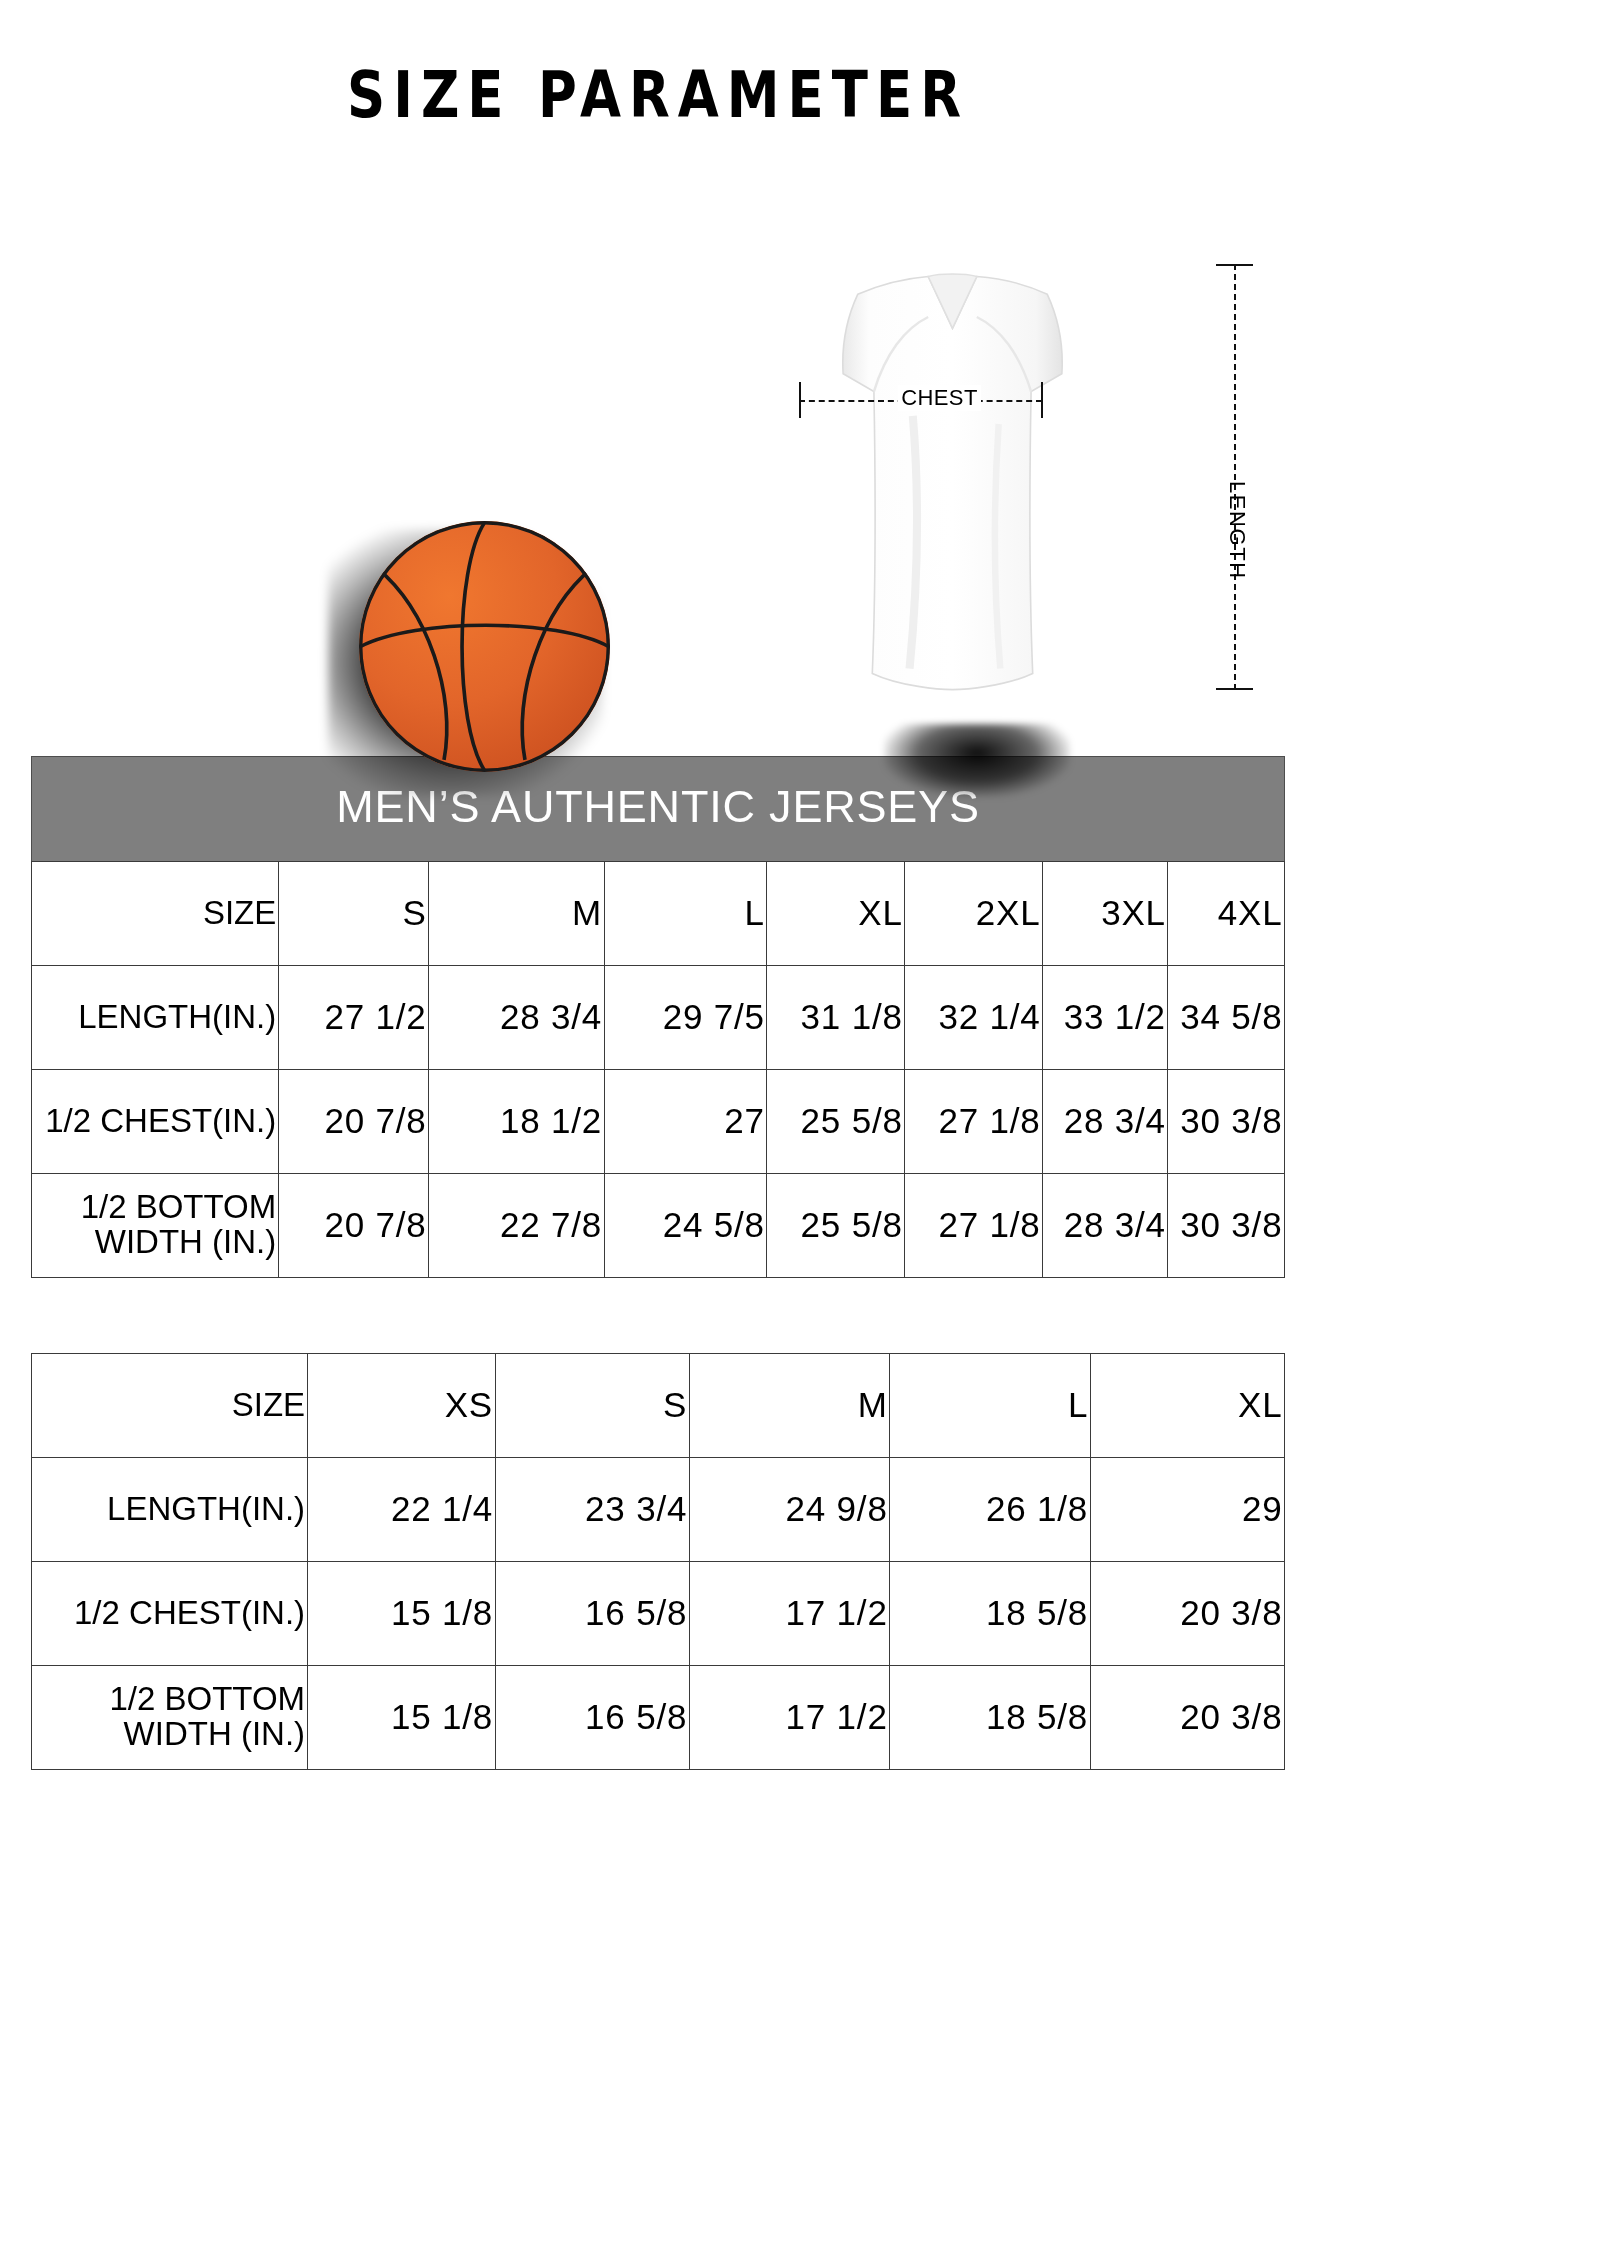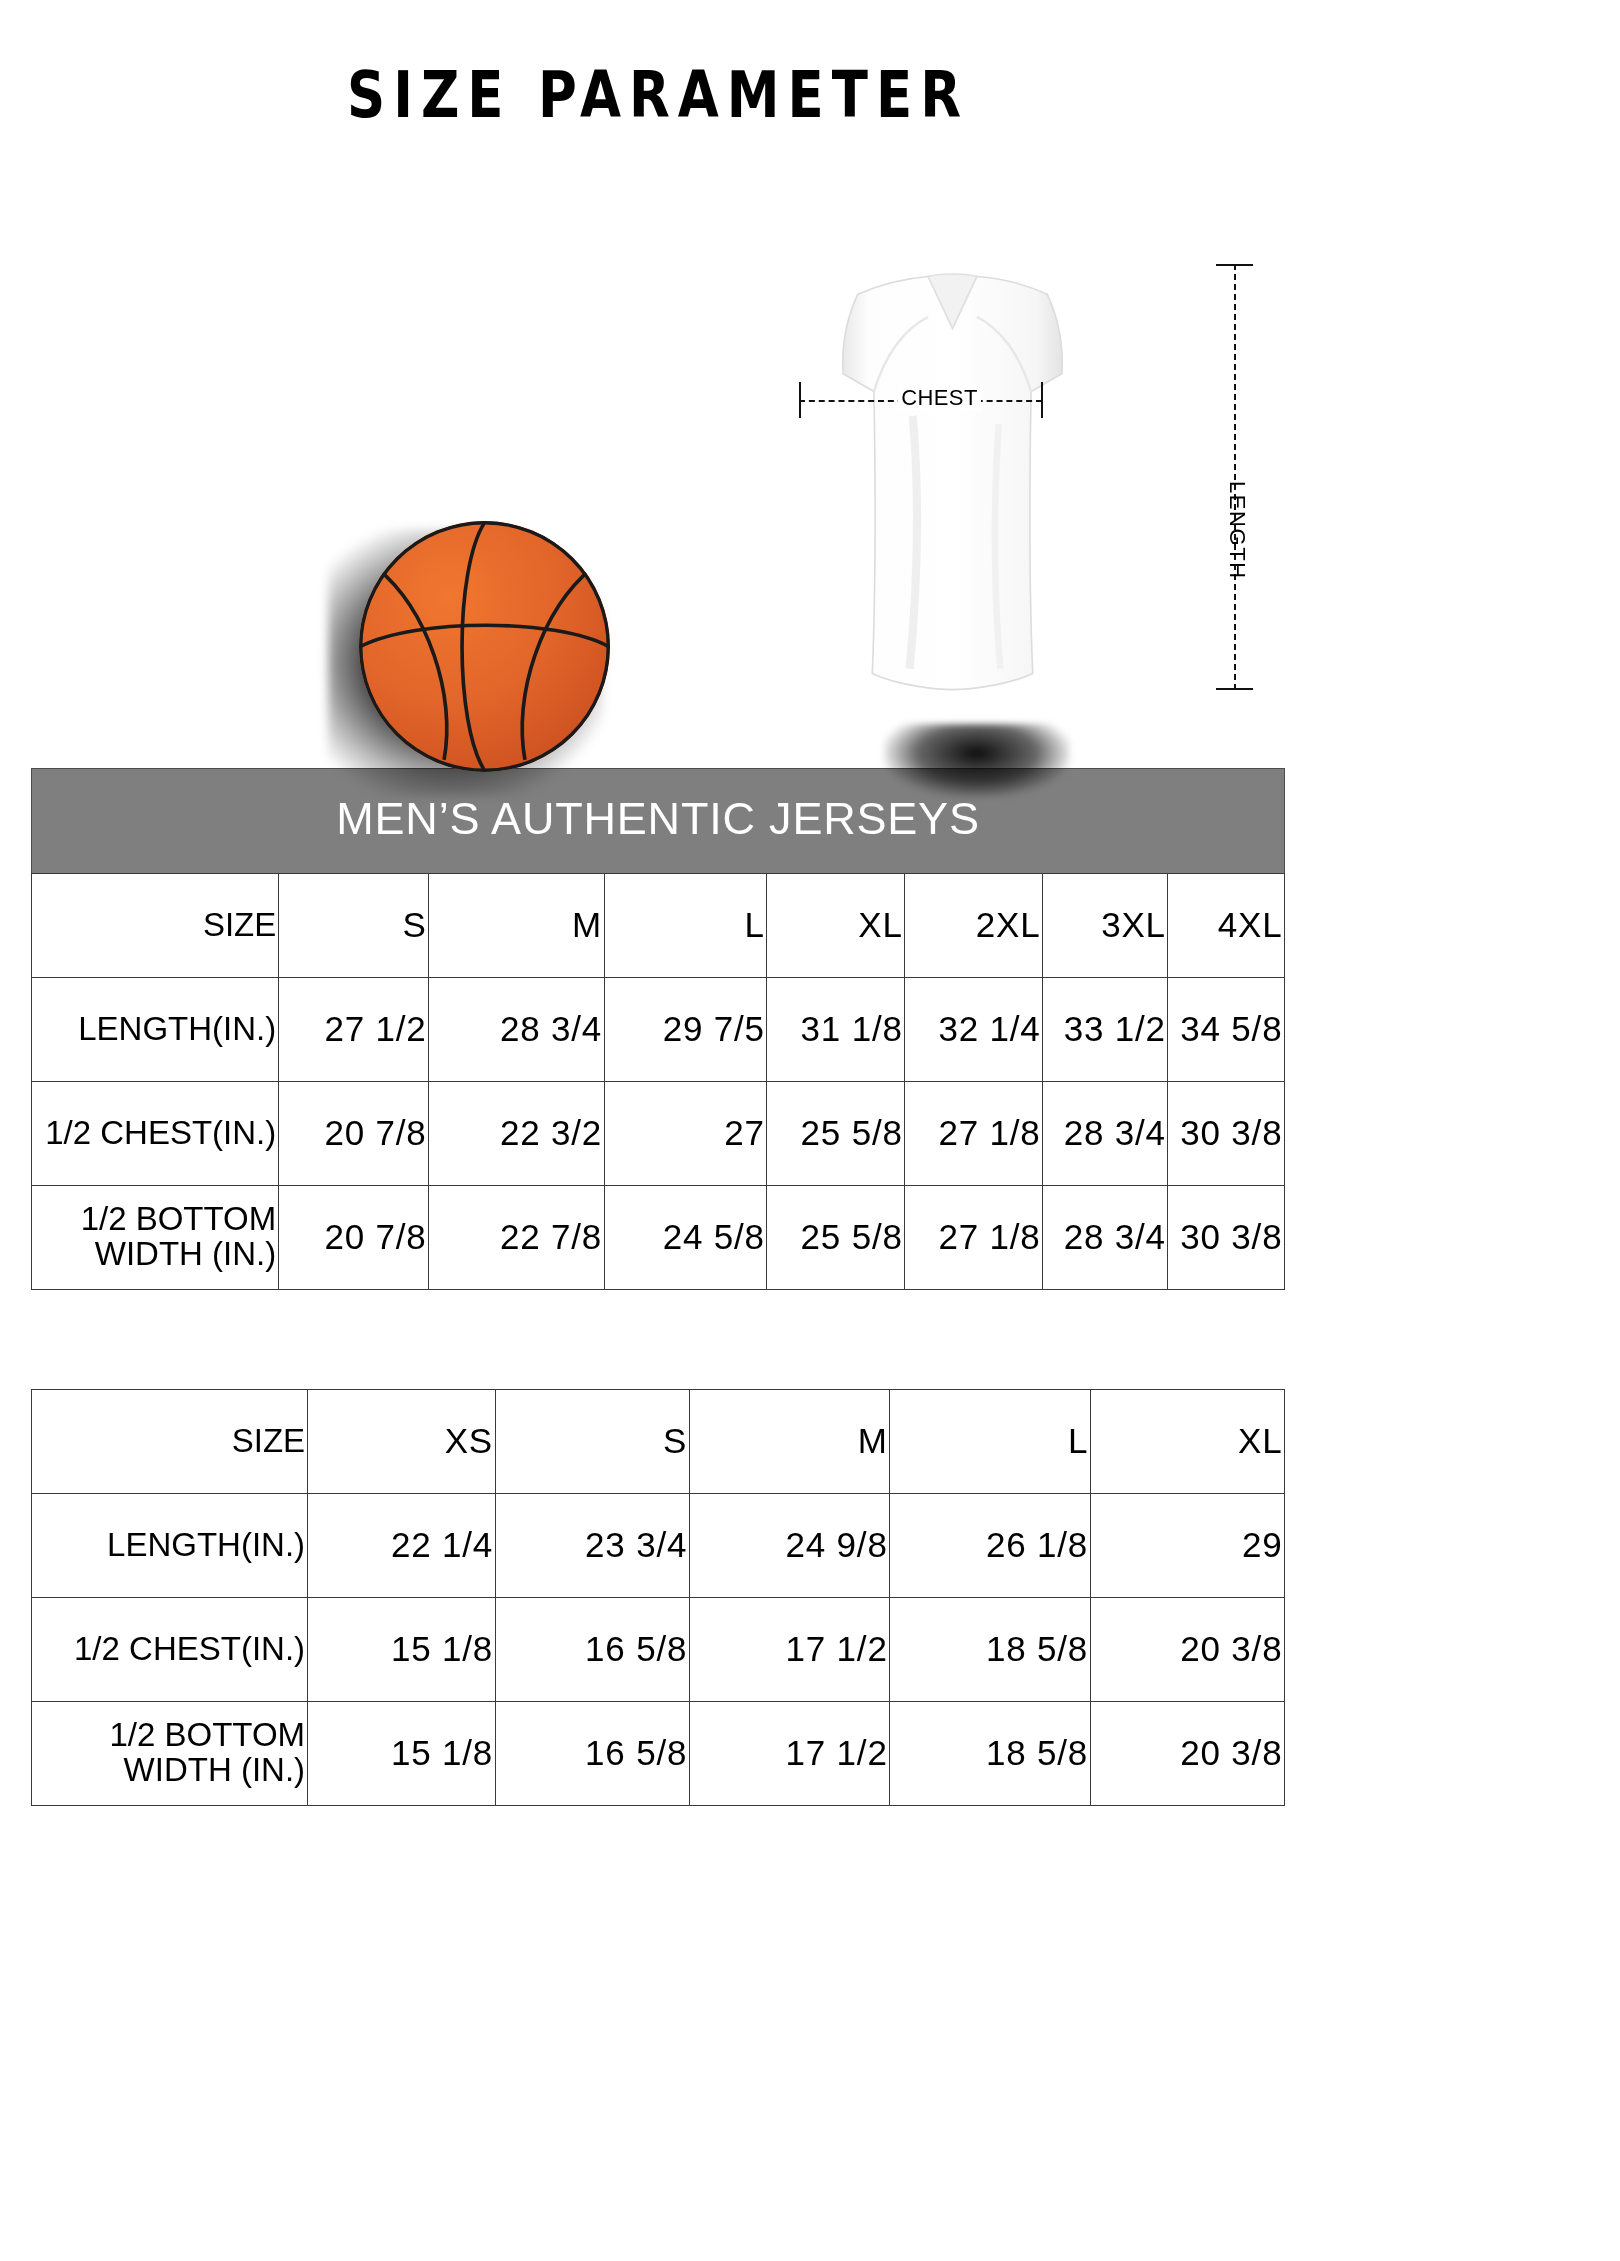--- a/index.html
+++ b/index.html
@@ -122,21 +122,21 @@
     border-left: 2.4px solid #111;
     width: 0;
   }
   .tick {
     position: absolute;
     border-top: 2.4px solid #111;
     height: 0;
   }
   
   .table-block {
-    margin: 12px 31px;
+    margin: 0 31px;
   }
   .block-gap { height: 75px; }
   .band {
     background: #7f7f7f;
     color: #ffffff;
     text-align: center;
     font-size: 45px;
     letter-spacing: 0.8px;
     padding: 24px 0 27.5px 0;
     border: 1.6px solid #4d4d4d;
@@ -267,21 +267,21 @@
           <td>28  3/4</td>
           <td>29  7/5</td>
           <td>31  1/8</td>
           <td>32  1/4</td>
           <td>33  1/2</td>
           <td>34  5/8</td>
         </tr>
         <tr>
           <td class="rowhead">1/2 CHEST(IN.)</td>
           <td>20  7/8</td>
-          <td>22  3/2</td>
+          <td>18  1/2</td>
           <td>27</td>
           <td>25  5/8</td>
           <td>27  1/8</td>
           <td>28  3/4</td>
           <td>30  3/8</td>
         </tr>
         <tr>
           <td class="rowhead two-line">
             <span>1/2 BOTTOM</span>
             <span>WIDTH  (IN.)</span>

